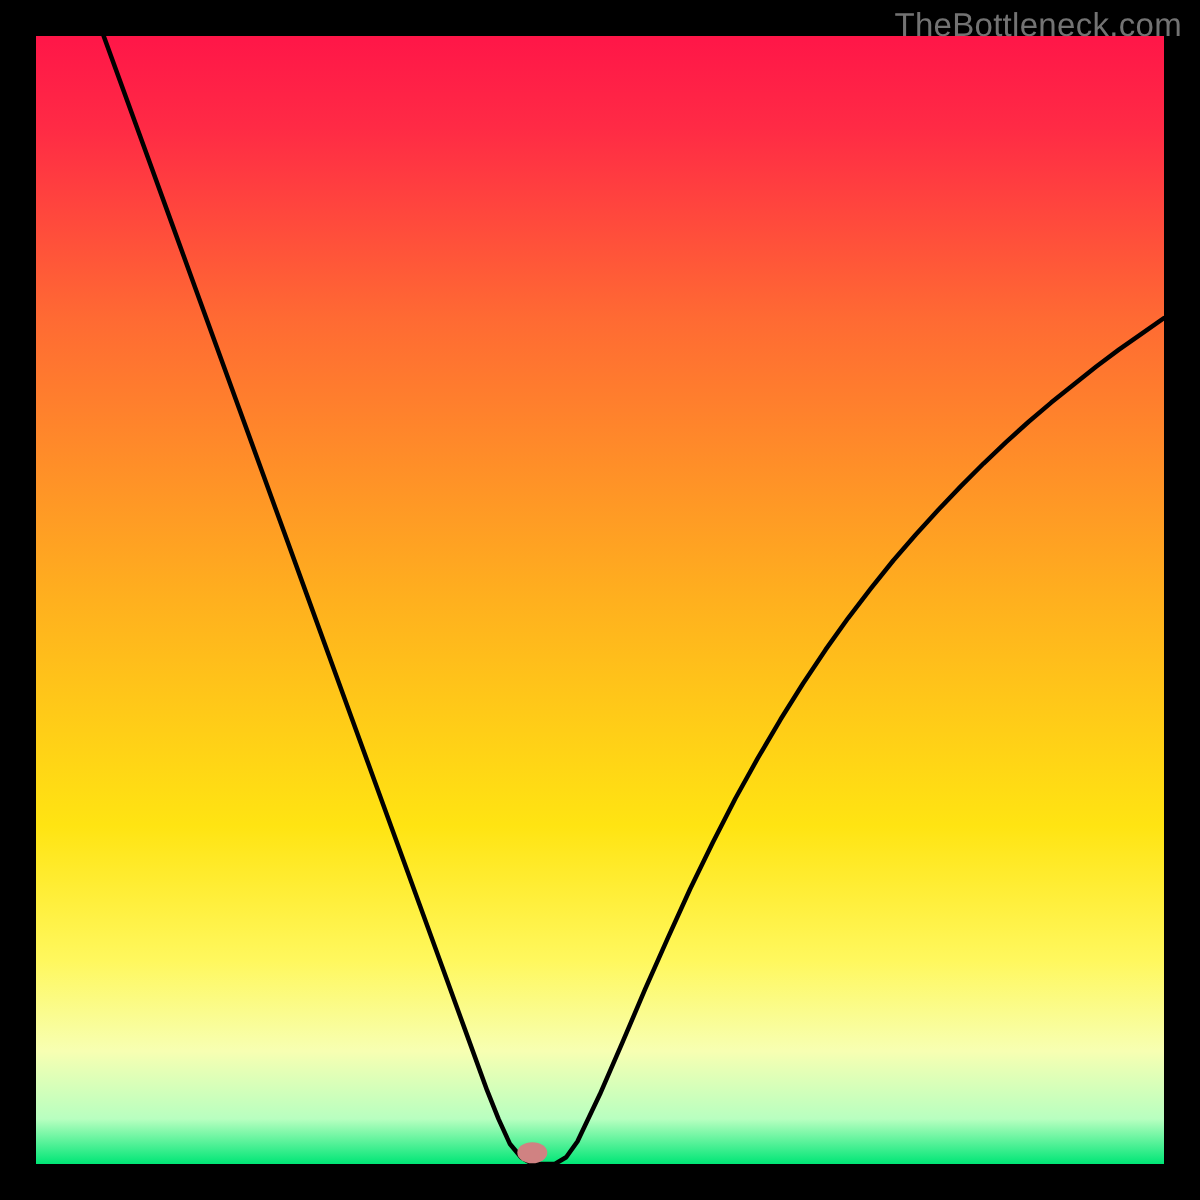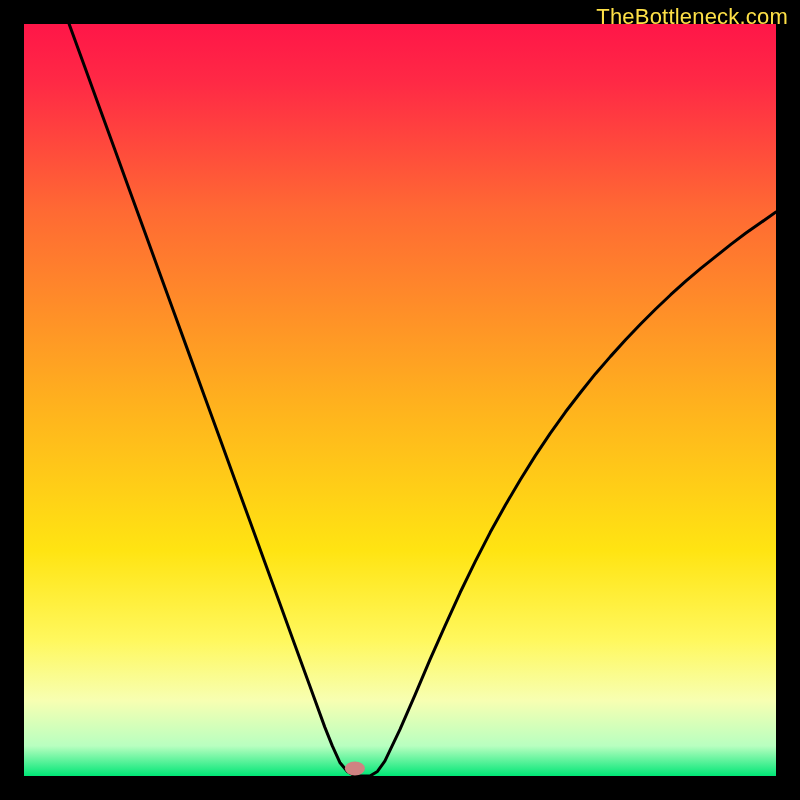--- a/index.html
+++ b/index.html
@@ -14,21 +14,21 @@
   .container {
     position: relative;
     width: 800px;
     height: 800px;
     background: #000;
   }
   .watermark {
     position: absolute;
     top: 4px;
     right: 12px;
-    color: #fde047;
+    color: #737373;
     font-size: 22px;
     font-weight: 500;
     z-index: 5;
     letter-spacing: 0.2px;
     user-select: none;
   }
   .plot-frame {
     position: absolute;
     left: 24px;
     top: 24px;

